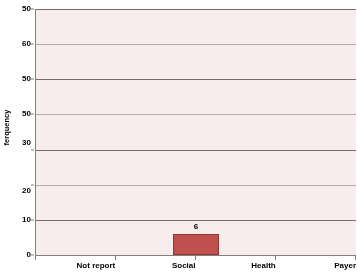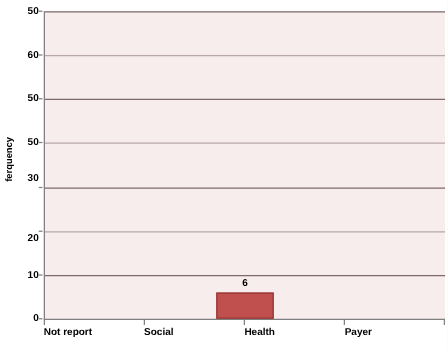--- a/index.html
+++ b/index.html
@@ -156,21 +156,21 @@
     left: 35px;
     top: 262px;
     width: 321px;
     height: 14px;
     display: flex;
     align-items: flex-start;
     justify-content: space-around;
   }
   .x-label {
     flex: 1 1 0;
-    text-align: left;
+    text-align: right;
     font-size: 8px;
     font-weight: bold;
     color: #000000;
     line-height: 1.1;
     white-space: nowrap;
   }
 </style>
 </head>
 <body>
 

